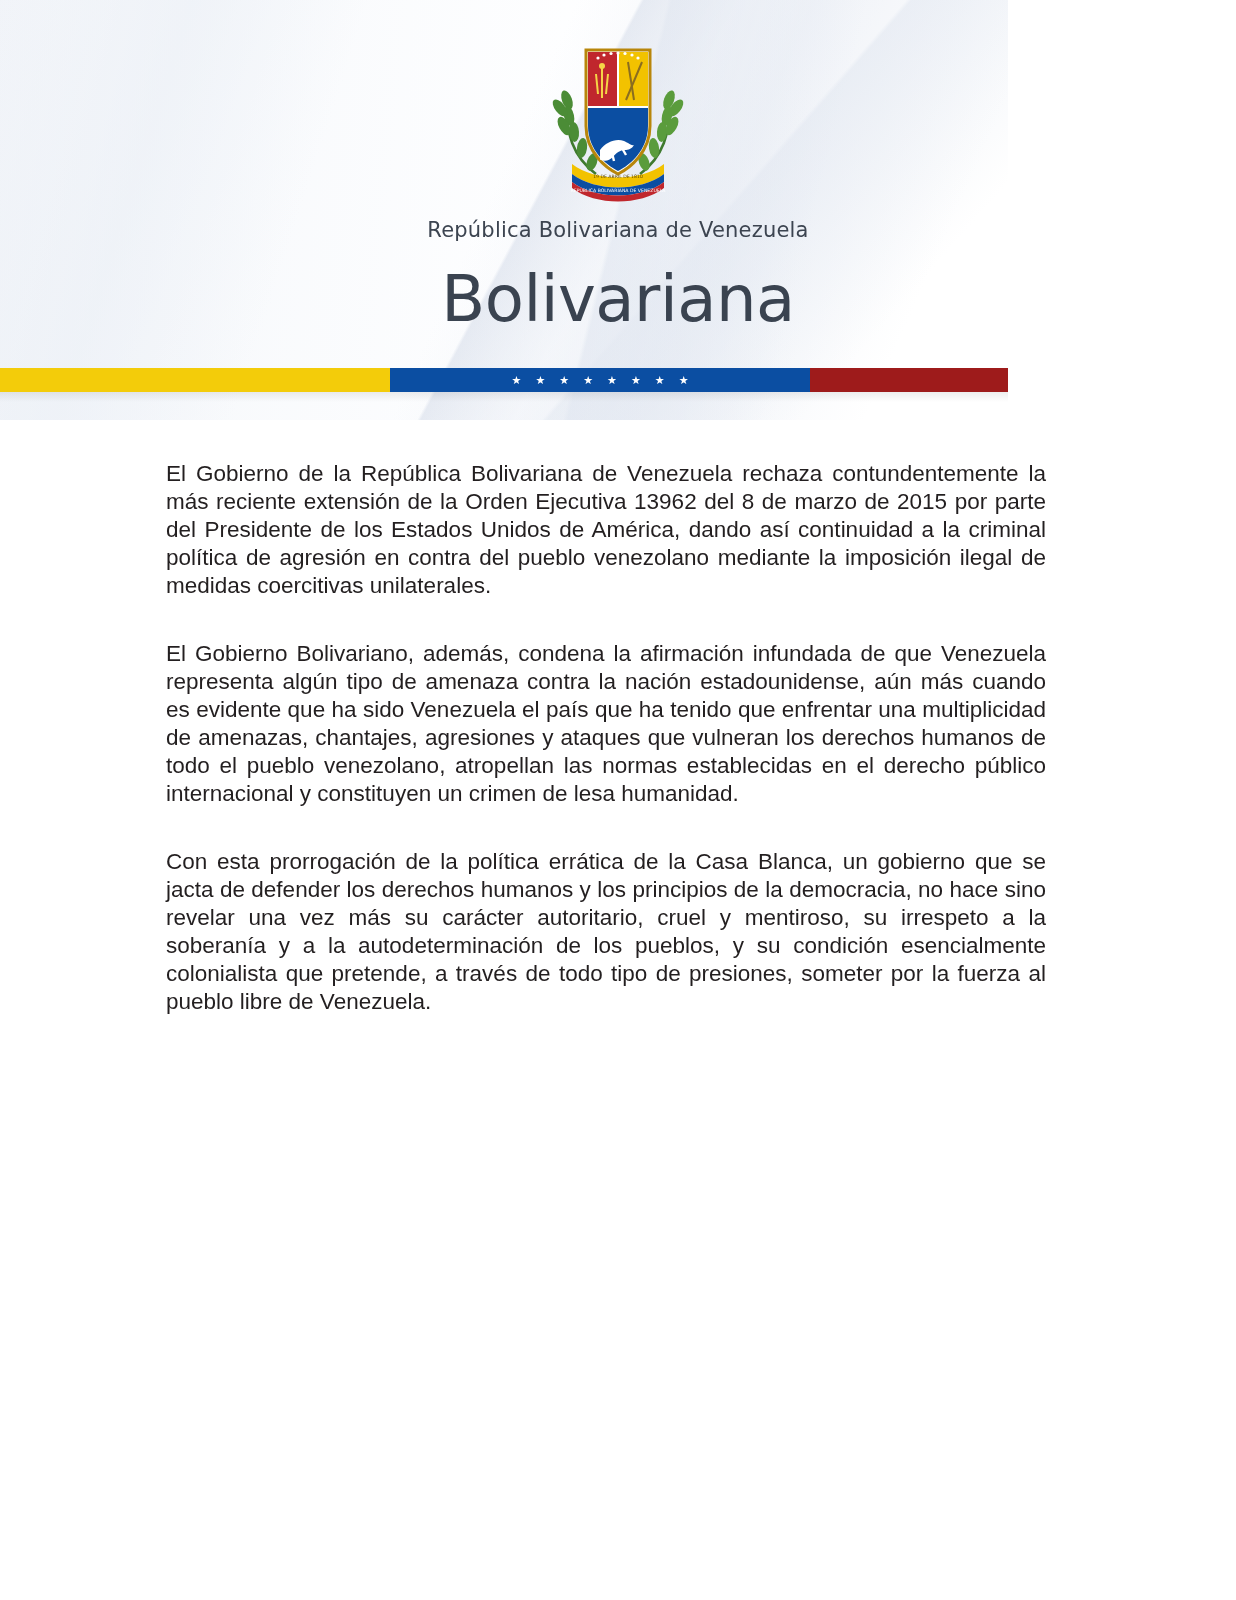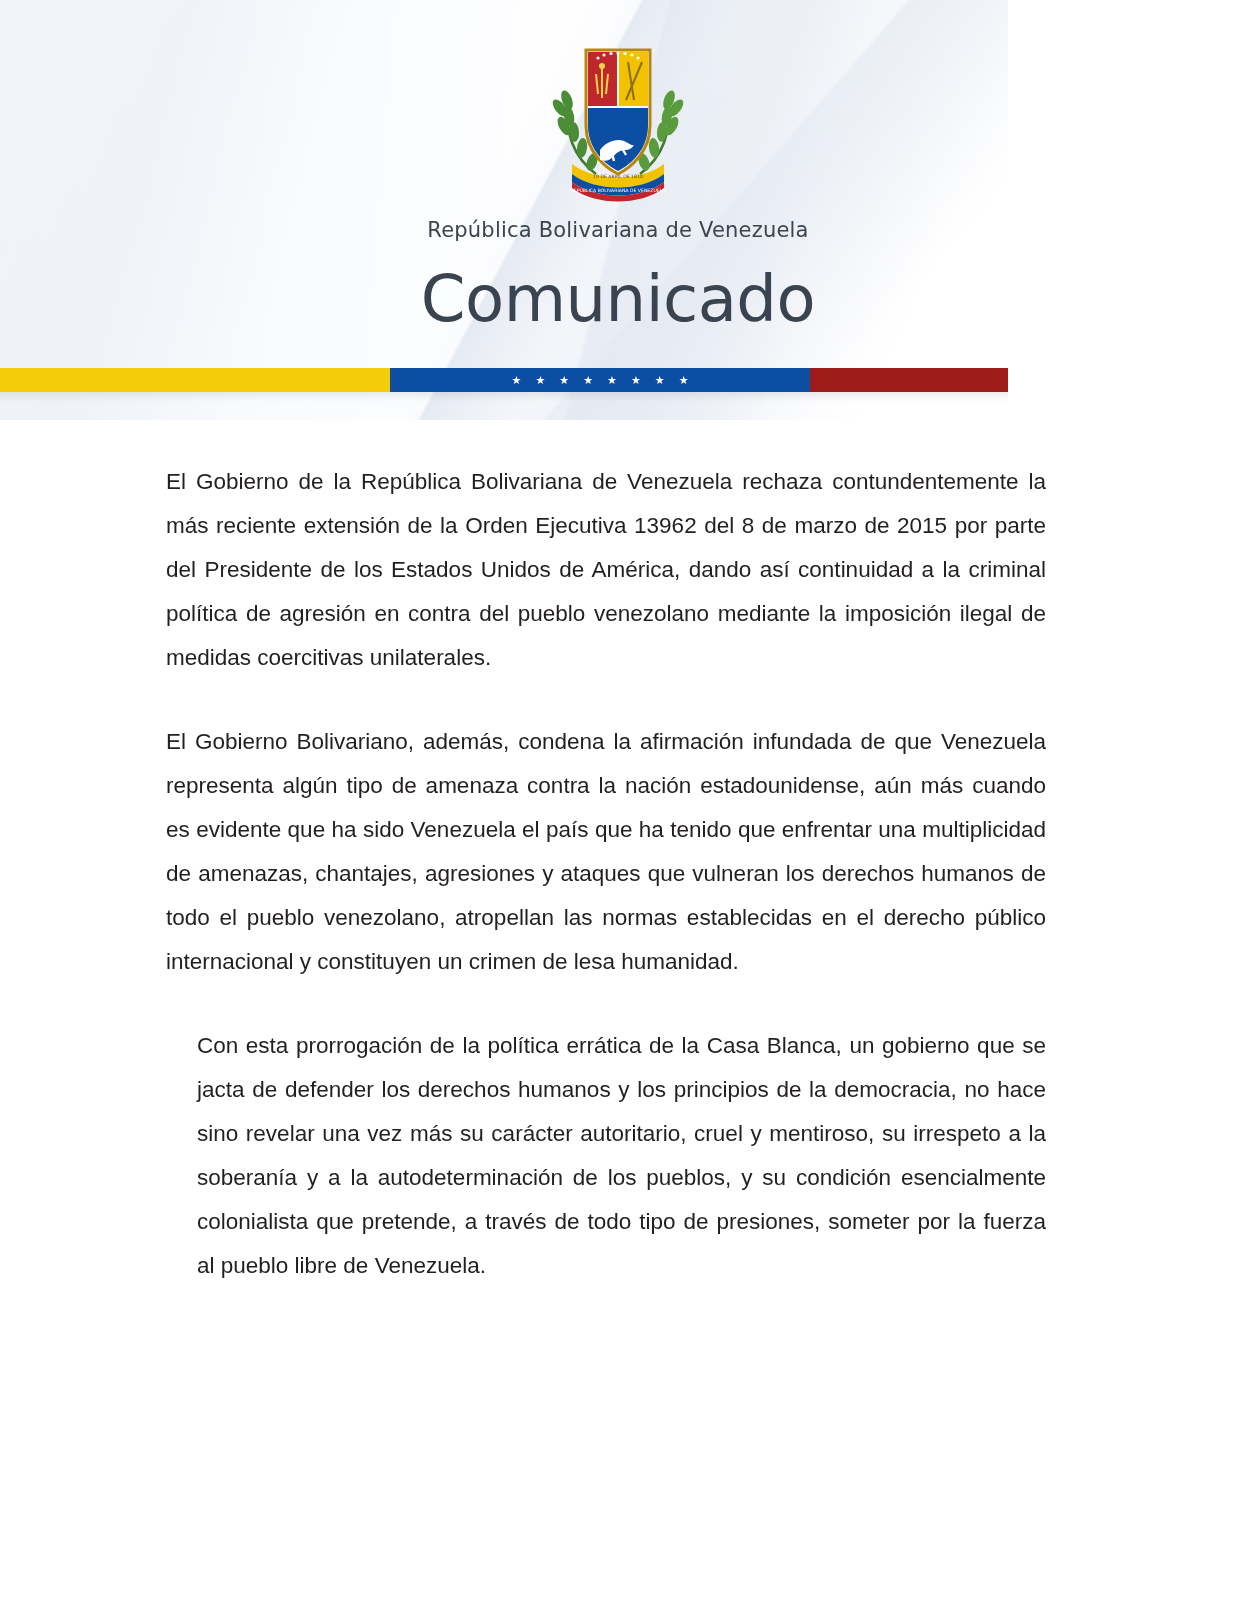--- a/index.html
+++ b/index.html
@@ -127,26 +127,26 @@
   .body-area {
     position: absolute;
     top: 460px;
     left: 166px;
     width: 880px;
   }
   p.para {
     margin: 0 0 40px 0;
     font-family: "Liberation Sans", sans-serif;
     font-size: 22.5px;
-    line-height: 44px;
+    line-height: 28px;
     text-align: justify;
     text-justify: inter-word;
     color: #231f20;
   }
-  p.para:last-child { margin-bottom: 0; margin-left: 31px; }
+  p.para:last-child { margin-bottom: 0; }
 </style>
 </head>
 <body>
 
 <div class="letterhead">
   <div class="sheen"></div>
   <div class="sheen2"></div>
 
   <div class="crest-wrap">
     <span class="crest">
@@ -213,21 +213,21 @@
         <path d="M34,142 C58,160 102,160 126,142 L126,152 C102,170 58,170 34,152 Z" fill="#f2c200"></path>
         <path d="M34,152 C58,170 102,170 126,152 L126,160 C102,178 58,178 34,160 Z" fill="#0b4ea2"></path>
         <path d="M34,160 C58,178 102,178 126,160 L126,166 C102,184 58,184 34,166 Z" fill="#c0272d"></path>
         <text x="80" y="156" text-anchor="middle" font-size="4.6" fill="#5b4500" font-family="DejaVu Sans, sans-serif">19 DE ABRIL DE 1810</text>
         <text x="80" y="170" text-anchor="middle" font-size="4.6" fill="#ffffff" font-family="DejaVu Sans, sans-serif">REPÚBLICA BOLIVARIANA DE VENEZUELA</text>
       </svg>
     </span>
   </div>
 
   <div class="country-line">República Bolivariana de Venezuela</div>
-  <div class="doc-title">Comunicado</div>
+  <div class="doc-title">Bolivariana</div>
 
   <div class="band">
     <div class="seg seg-yellow"></div>
     <div class="seg seg-blue">
       <div class="stars">
         <span>★</span>
         <span>★</span>
         <span>★</span>
         <span>★</span>
         <span>★</span>

